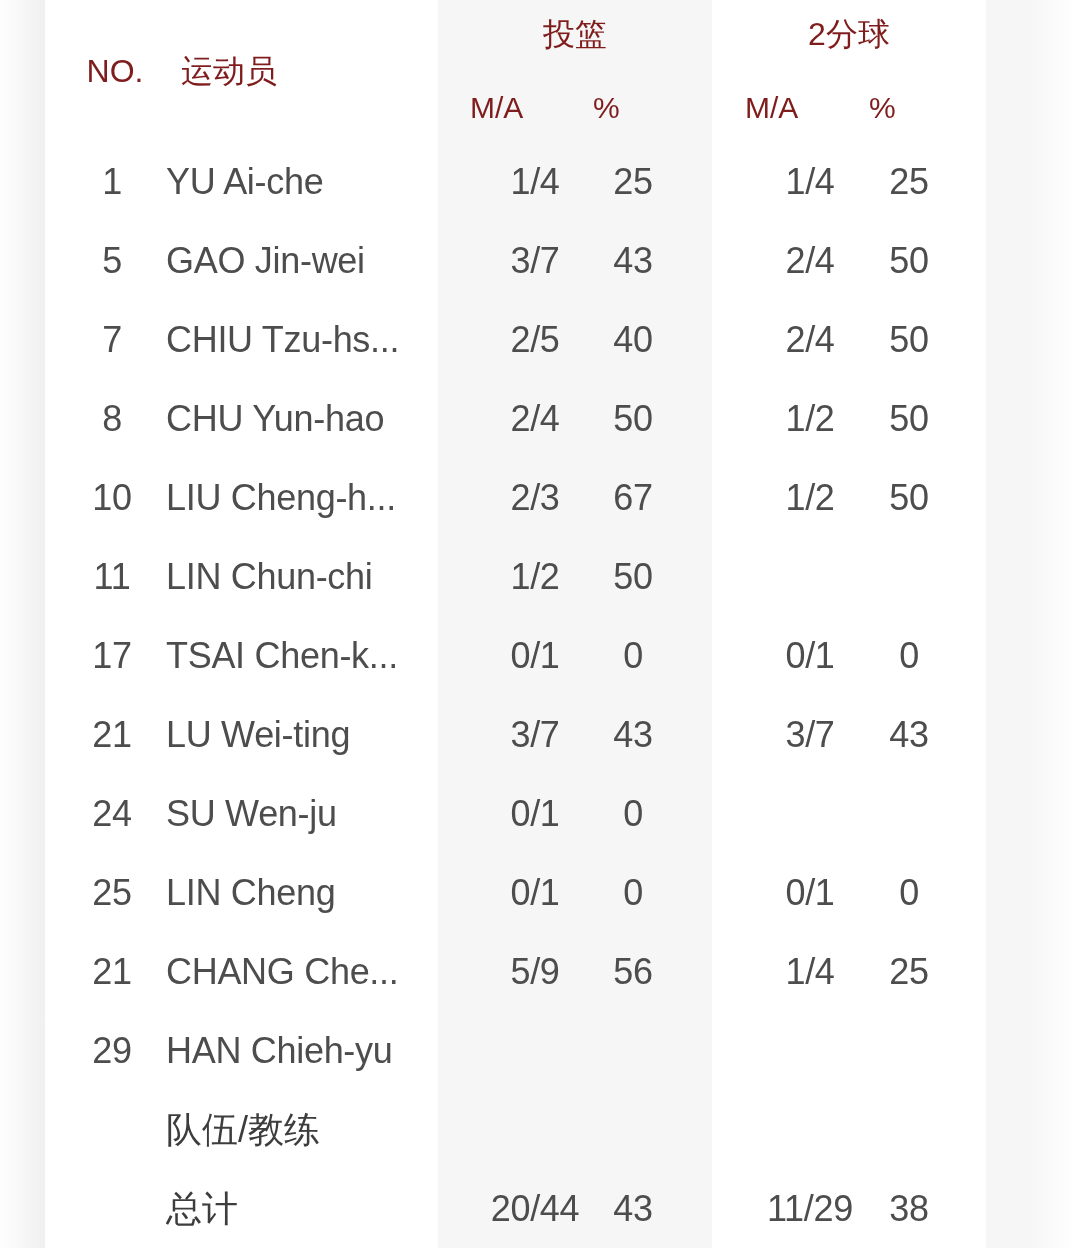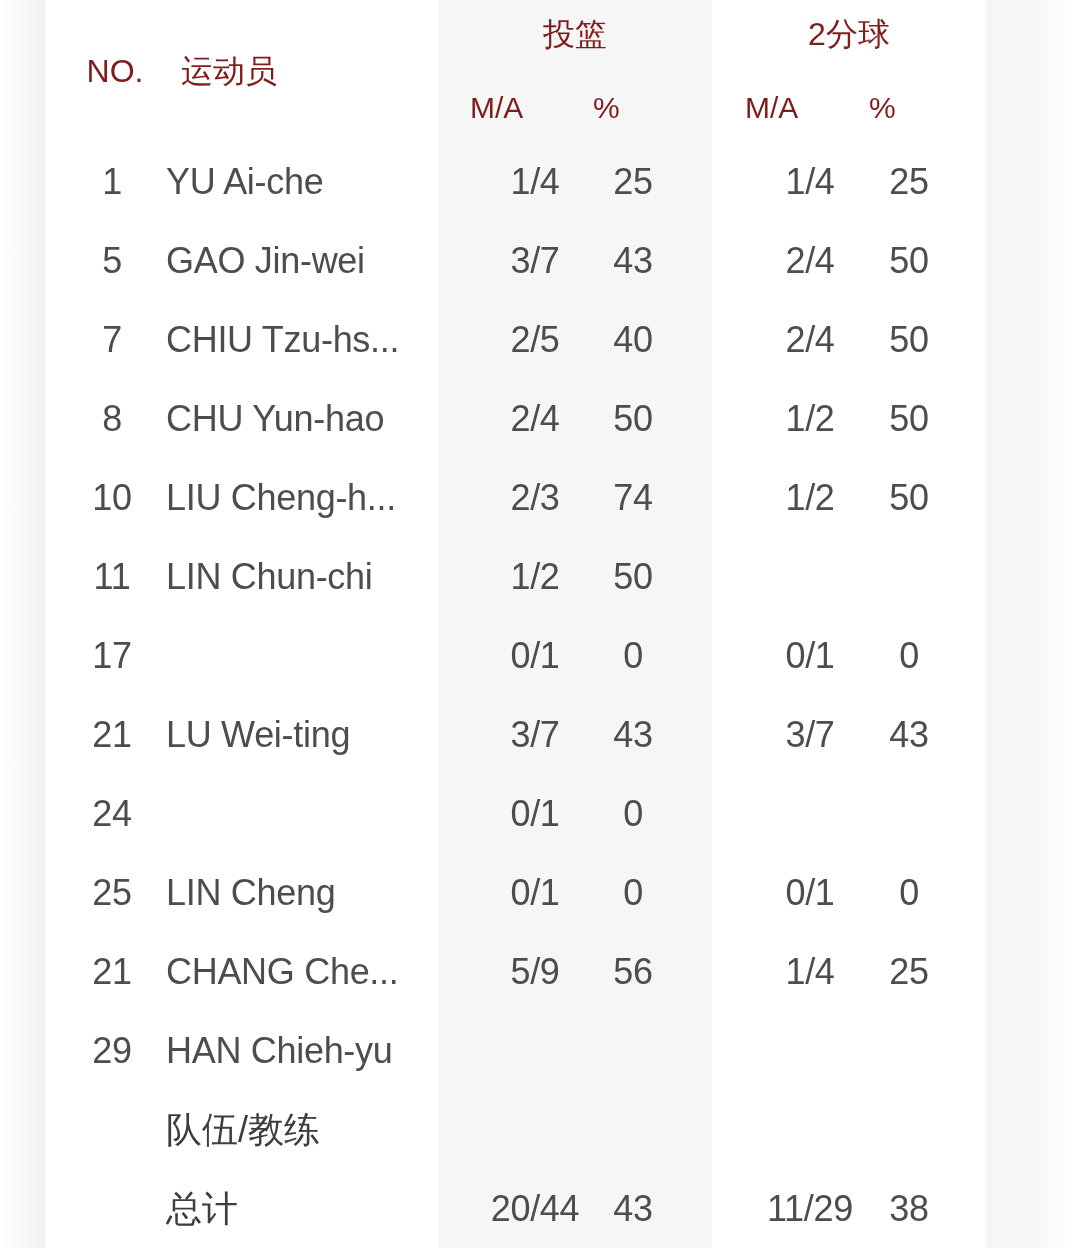--- a/index.html
+++ b/index.html
@@ -101,49 +101,51 @@
     <span class="cell name">CHU Yun-hao</span>
     <span class="cell fg-ma">2/4</span>
     <span class="cell fg-pct">50</span>
     <span class="cell p2-ma">1/2</span>
     <span class="cell p2-pct">50</span>
   </div>
       <div class="row">
     <span class="cell no">10</span>
     <span class="cell name">LIU Cheng-h...</span>
     <span class="cell fg-ma">2/3</span>
-    <span class="cell fg-pct">74</span>
+    <span class="cell fg-pct">67</span>
     <span class="cell p2-ma">1/2</span>
     <span class="cell p2-pct">50</span>
   </div>
       <div class="row">
     <span class="cell no">11</span>
     <span class="cell name">LIN Chun-chi</span>
     <span class="cell fg-ma">1/2</span>
     <span class="cell fg-pct">50</span>
     <span class="cell p2-ma"></span>
     <span class="cell p2-pct"></span>
   </div>
       <div class="row">
     <span class="cell no">17</span>
+    <span class="cell name">TSAI Chen-k...</span>
     <span class="cell fg-ma">0/1</span>
     <span class="cell fg-pct">0</span>
     <span class="cell p2-ma">0/1</span>
     <span class="cell p2-pct">0</span>
   </div>
       <div class="row">
     <span class="cell no">21</span>
     <span class="cell name">LU Wei-ting</span>
     <span class="cell fg-ma">3/7</span>
     <span class="cell fg-pct">43</span>
     <span class="cell p2-ma">3/7</span>
     <span class="cell p2-pct">43</span>
   </div>
       <div class="row">
     <span class="cell no">24</span>
+    <span class="cell name">SU Wen-ju</span>
     <span class="cell fg-ma">0/1</span>
     <span class="cell fg-pct">0</span>
     <span class="cell p2-ma"></span>
     <span class="cell p2-pct"></span>
   </div>
       <div class="row">
     <span class="cell no">25</span>
     <span class="cell name">LIN Cheng</span>
     <span class="cell fg-ma">0/1</span>
     <span class="cell fg-pct">0</span>

